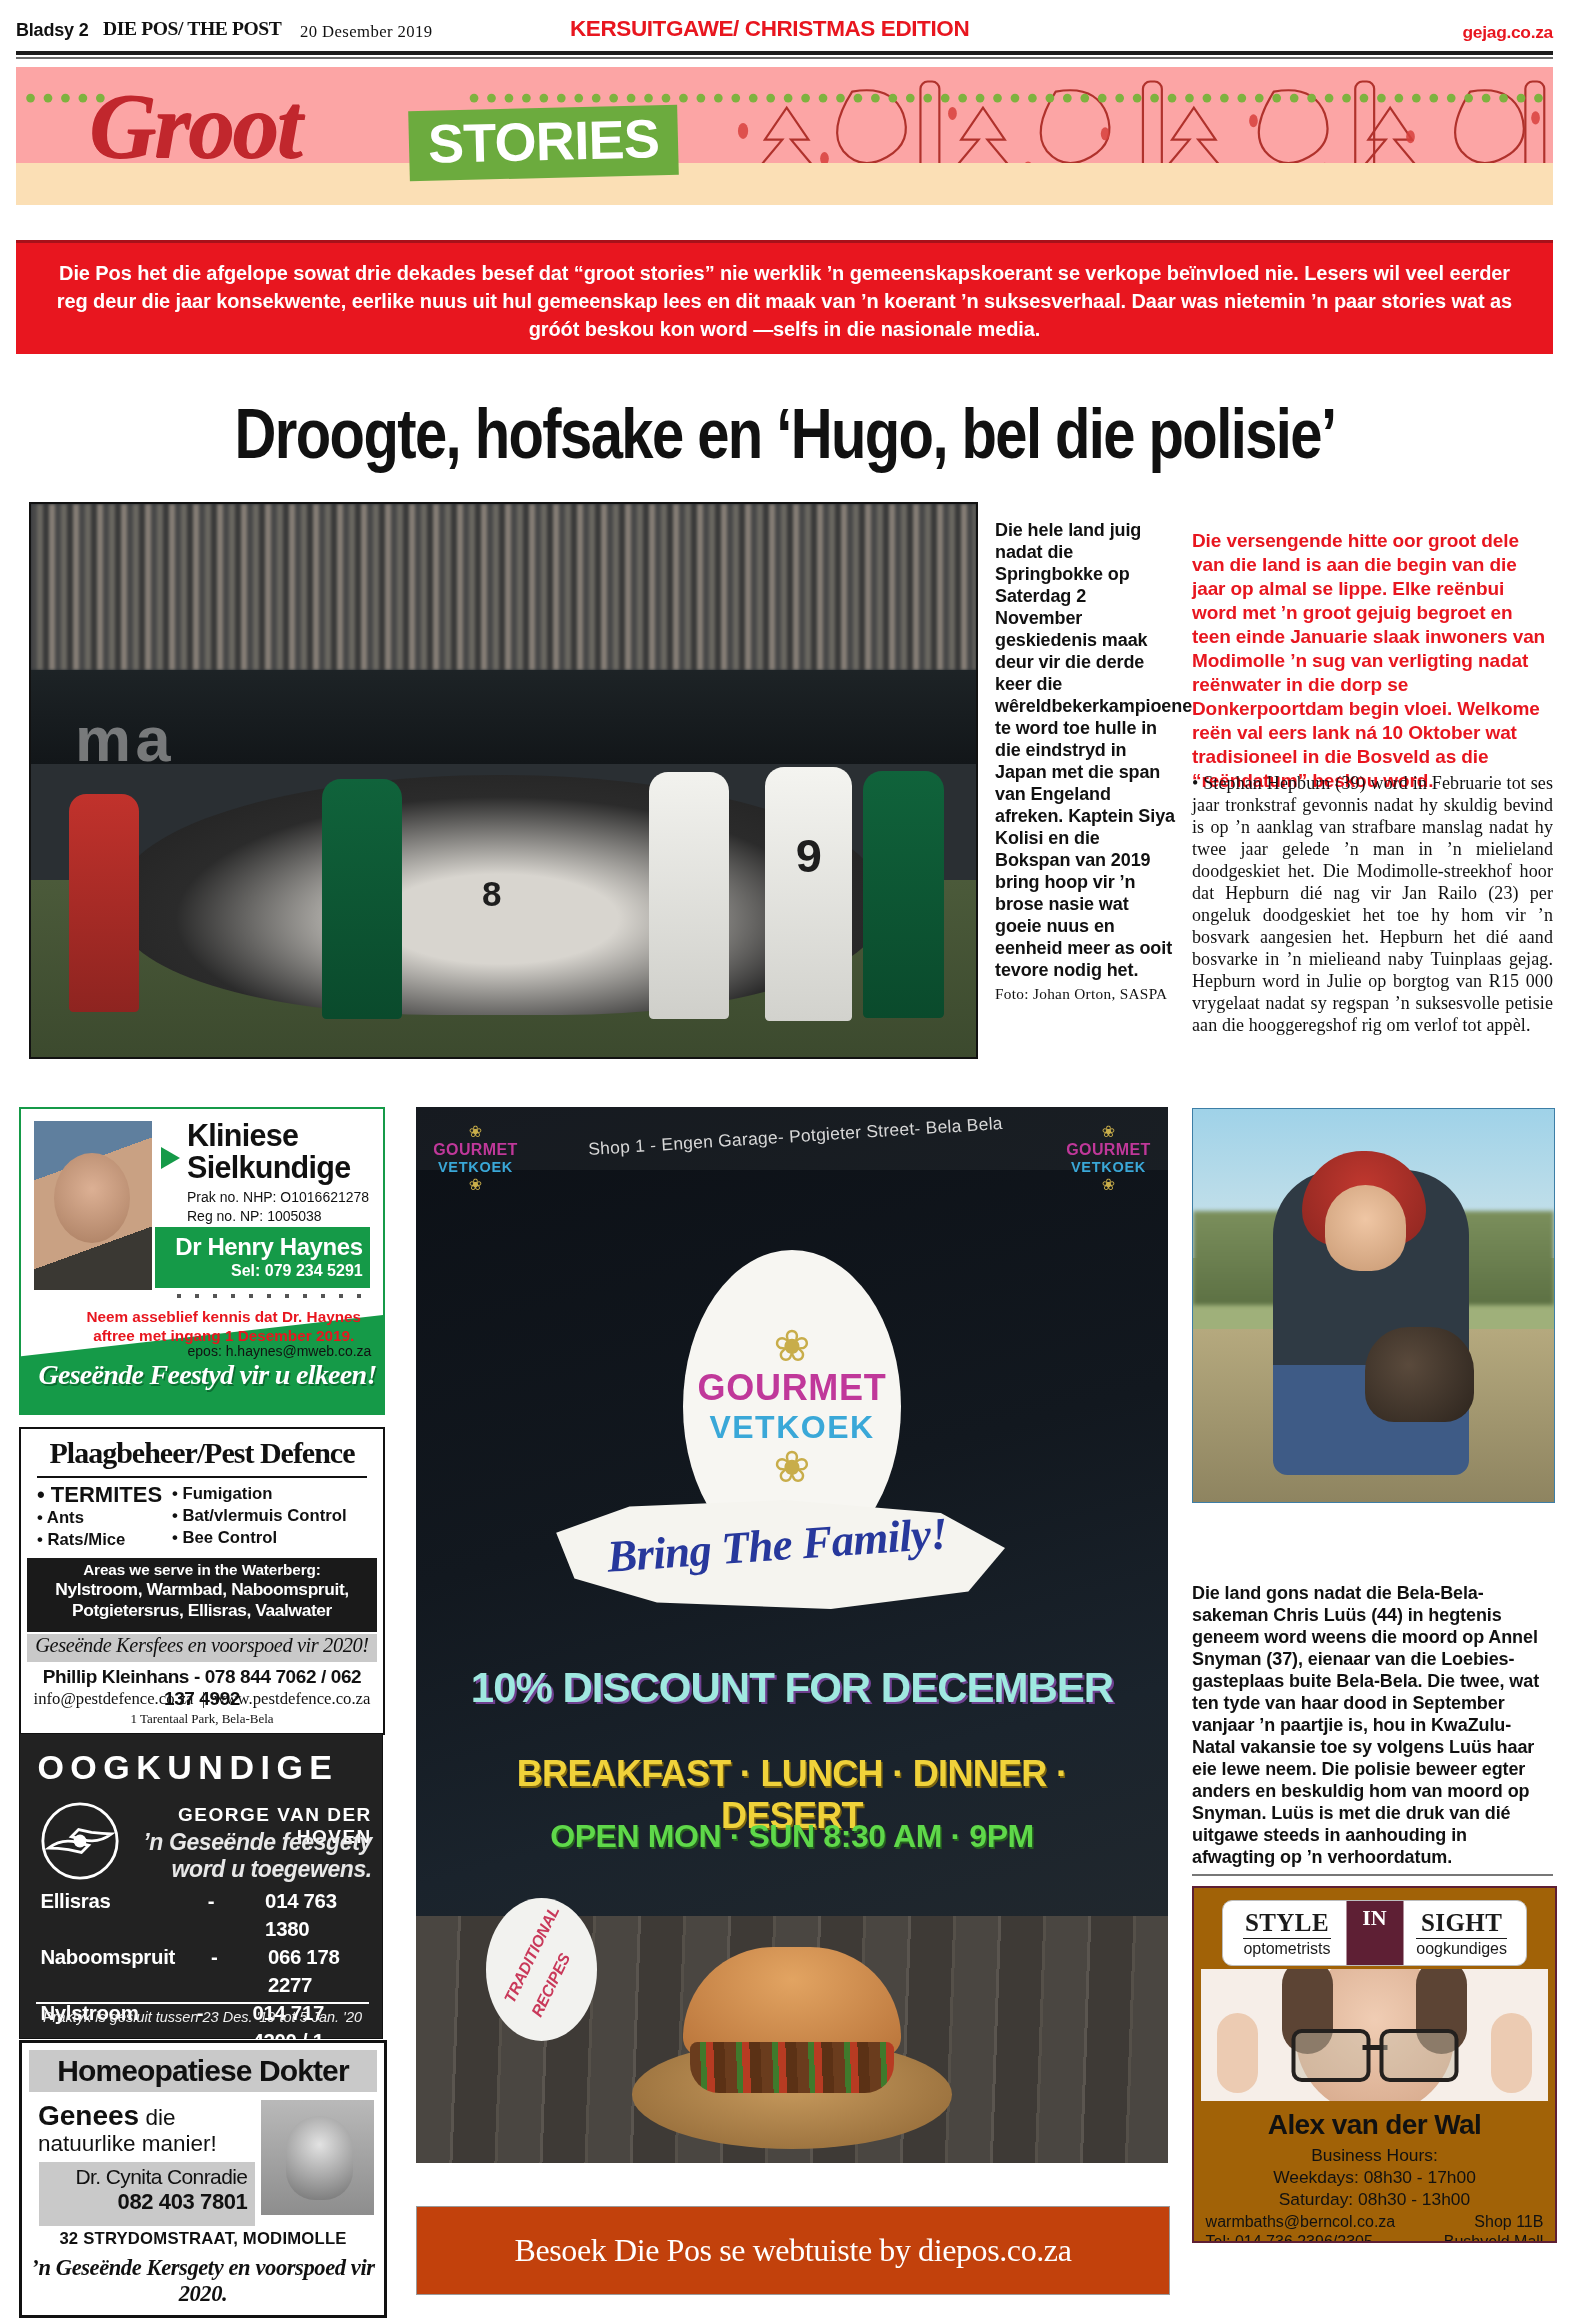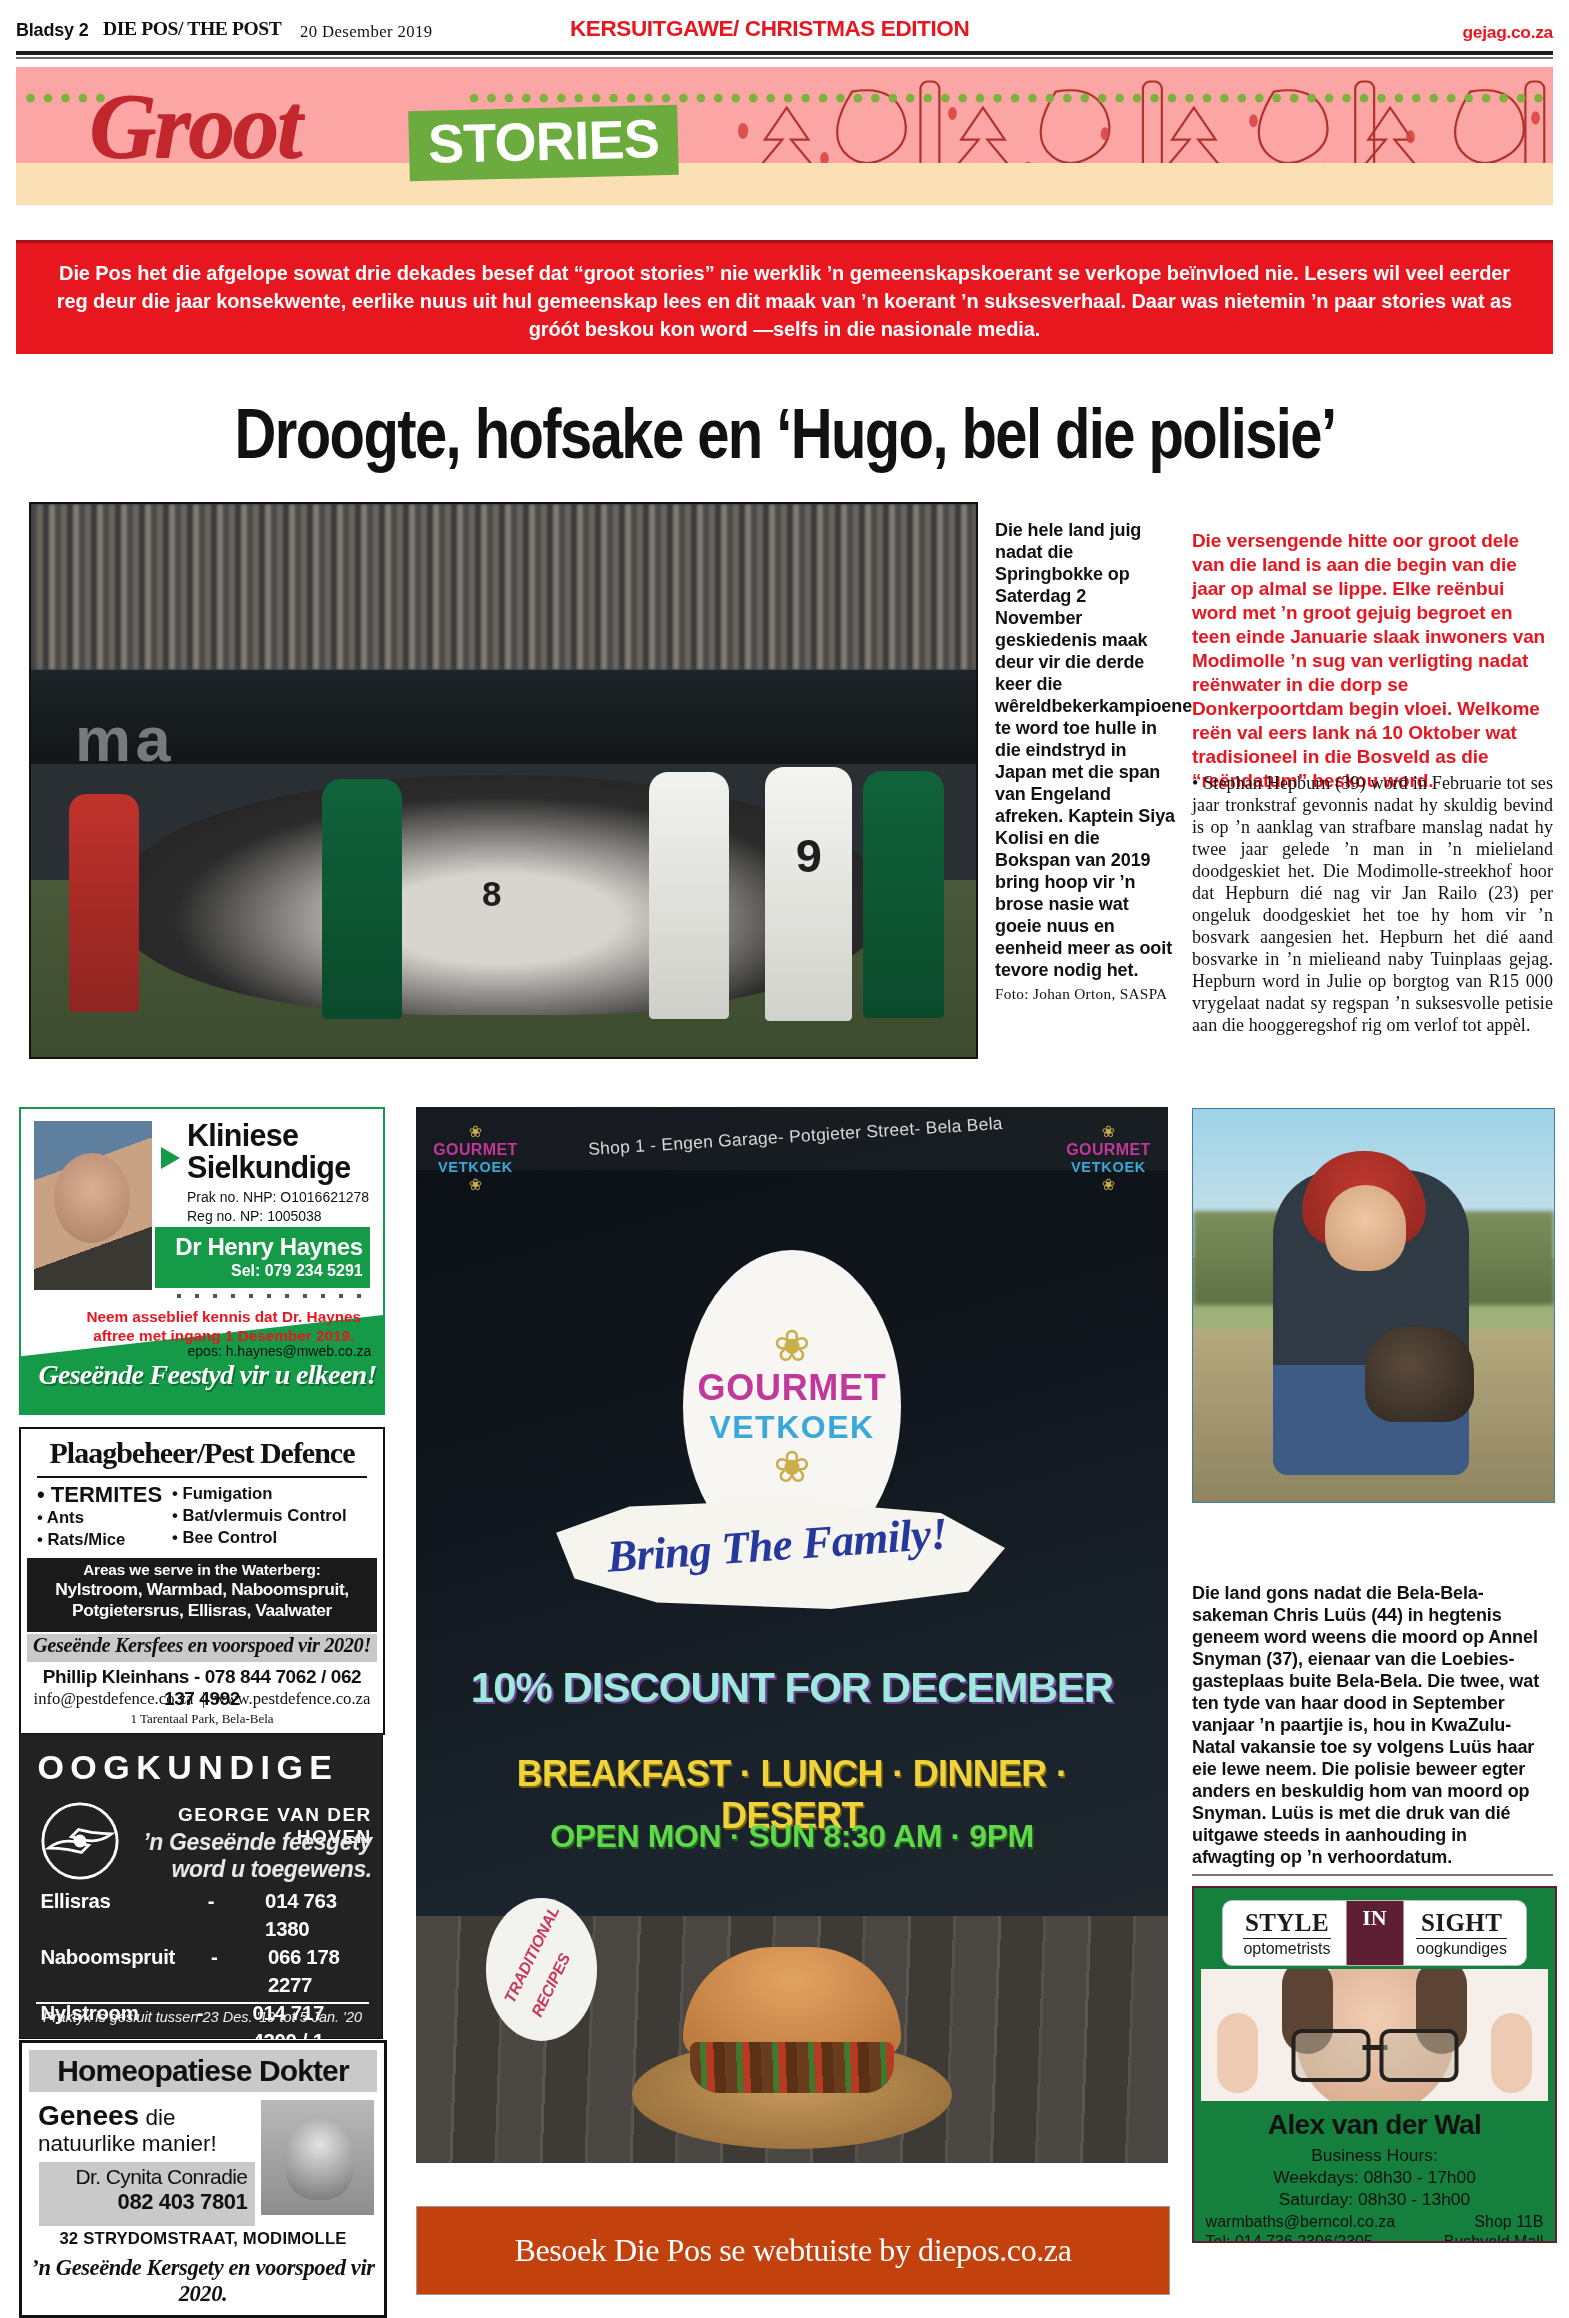--- a/index.html
+++ b/index.html
@@ -101,21 +101,21 @@
   .pd-rule{position:absolute;left:16px;right:16px;top:47px;height:1.5px;background:#111;}
   .pd-list{position:absolute;left:16px;top:54px;right:10.2px;height:73px;}
   .pd-c1{position:absolute;left:0;top:0;width:129px;}
   .pd-c2{position:absolute;left:135px;top:0;right:0;}
   .pd-li{font-weight:bold;font-size:16.7px;color:#111;line-height:22px;white-space:nowrap;}
   .pd-li.big{font-size:22px;line-height:24px;}
   .pd-black{position:absolute;left:5.8px;right:5.8px;top:129px;height:71px;background:#1a1a1a;color:#fff;text-align:center;padding-top:2.9px;}
   .pd-areas{font-weight:bold;font-size:15.3px;letter-spacing:-0.1px;}
   .pd-towns{font-weight:bold;font-size:17.4px;line-height:21px;letter-spacing:-0.4px;}
   .pd-grey{position:absolute;left:5.8px;right:5.8px;top:205px;height:28px;background:#c9c9c9;text-align:center;}
-  .pd-grey span{font-family:"Liberation Serif",serif;font-style:italic;font-weight:bold;font-size:20.4px;color:#111;letter-spacing:-0.4px;}
+  .pd-grey span{font-family:"Liberation Serif",serif;font-style:italic;font-weight:normal;font-size:20.4px;color:#111;letter-spacing:-0.4px;}
   .pd-phone{position:absolute;left:5.8px;right:5.8px;top:237px;text-align:center;font-weight:bold;font-size:19px;color:#111;letter-spacing:-0.4px;}
   .pd-web{position:absolute;left:5.8px;right:5.8px;top:260px;text-align:center;font-family:"Liberation Serif",serif;font-size:16.7px;color:#111;}
   .pd-addr{position:absolute;left:5.8px;right:5.8px;top:282px;text-align:center;font-family:"Liberation Serif",serif;font-size:13px;color:#111;}
 
   
   .ad-opt{left:19px;top:1733px;width:362px;height:304px;background:#222;border:1.5px solid #111;color:#fff;}
   .op-t{position:absolute;left:17.4px;top:16px;right:13px;font-weight:bold;font-size:34px;letter-spacing:6.5px;color:#fff;line-height:1;}
   .op-logo{position:absolute;left:17.4px;top:67px;width:86px;height:80px;}
   .op-name{position:absolute;left:118px;top:70px;right:10.2px;text-align:right;font-weight:bold;font-size:19px;letter-spacing:1.5px;}
   .op-wish{position:absolute;left:109px;top:95px;right:10.2px;text-align:right;font-style:italic;font-weight:bold;font-size:23px;line-height:27px;letter-spacing:-0.4px;color:#e8e8e8;}
@@ -196,21 +196,21 @@
      background:radial-gradient(circle at 50% 40%,#c1382f,#8d2620);}
   .dg-face{position:absolute;left:132px;top:76px;width:81px;height:86px;border-radius:41px 41px 35px 35px;
      background:radial-gradient(circle at 50% 40%,#efc6a4,#c99a74);}
   .dg-pup{position:absolute;left:172px;top:218px;width:109px;height:95px;border-radius:44px 44px 29px 29px;
      background:radial-gradient(circle at 40% 40%,#5a4a3c,#2c241d);}
   .col-right2{position:absolute;left:1192px;top:1582px;width:361px;
      font-weight:bold;font-size:18px;line-height:22px;color:#111;letter-spacing:-0.1px;}
   .rc-rule{position:absolute;left:1192px;top:1874px;width:361px;height:2.2px;background:#777;}
 
   
-  .ad-style{left:1192px;top:1886px;width:361px;height:353px;border:2.2px solid #5e1f34;background:#15803d;overflow:hidden;}
+  .ad-style{left:1192px;top:1886px;width:361px;height:353px;border:2.2px solid #5e1f34;background:#a16207;overflow:hidden;}
   .st-logo{position:absolute;left:28px;top:11.6px;right:28px;height:64px;border:1.5px solid #bdbdbd;border-radius:10.2px;background:#fff;}
   .st-l{position:absolute;left:20.4px;top:8.7px;text-align:center;}
   .st-r{position:absolute;right:19px;top:8.7px;text-align:center;}
   .st-word{font-family:"Liberation Serif",serif;font-weight:bold;font-size:25px;color:#1b1b1b;letter-spacing:0.4px;border-bottom:1.5px solid #1b1b1b;padding-bottom:0.7px;}
   .st-sub{font-size:16px;color:#1b1b1b;margin-top:1.5px;}
   .st-in{position:absolute;left:50%;top:0;transform:translateX(-50%);width:57px;height:64px;background:#5e1f34;
      color:#fff;font-family:"Liberation Serif",serif;font-weight:bold;font-size:22px;text-align:center;line-height:33px;}
   .st-photo{position:absolute;left:7.3px;top:81px;right:7.3px;height:132px;background:#f6eee8;overflow:hidden;}
   .st-face{position:absolute;left:50%;top:-13px;transform:translateX(-50%);width:159px;height:159px;border-radius:50%;
      background:radial-gradient(circle at 50% 40%,#f0cdb4,#d3a486);}

